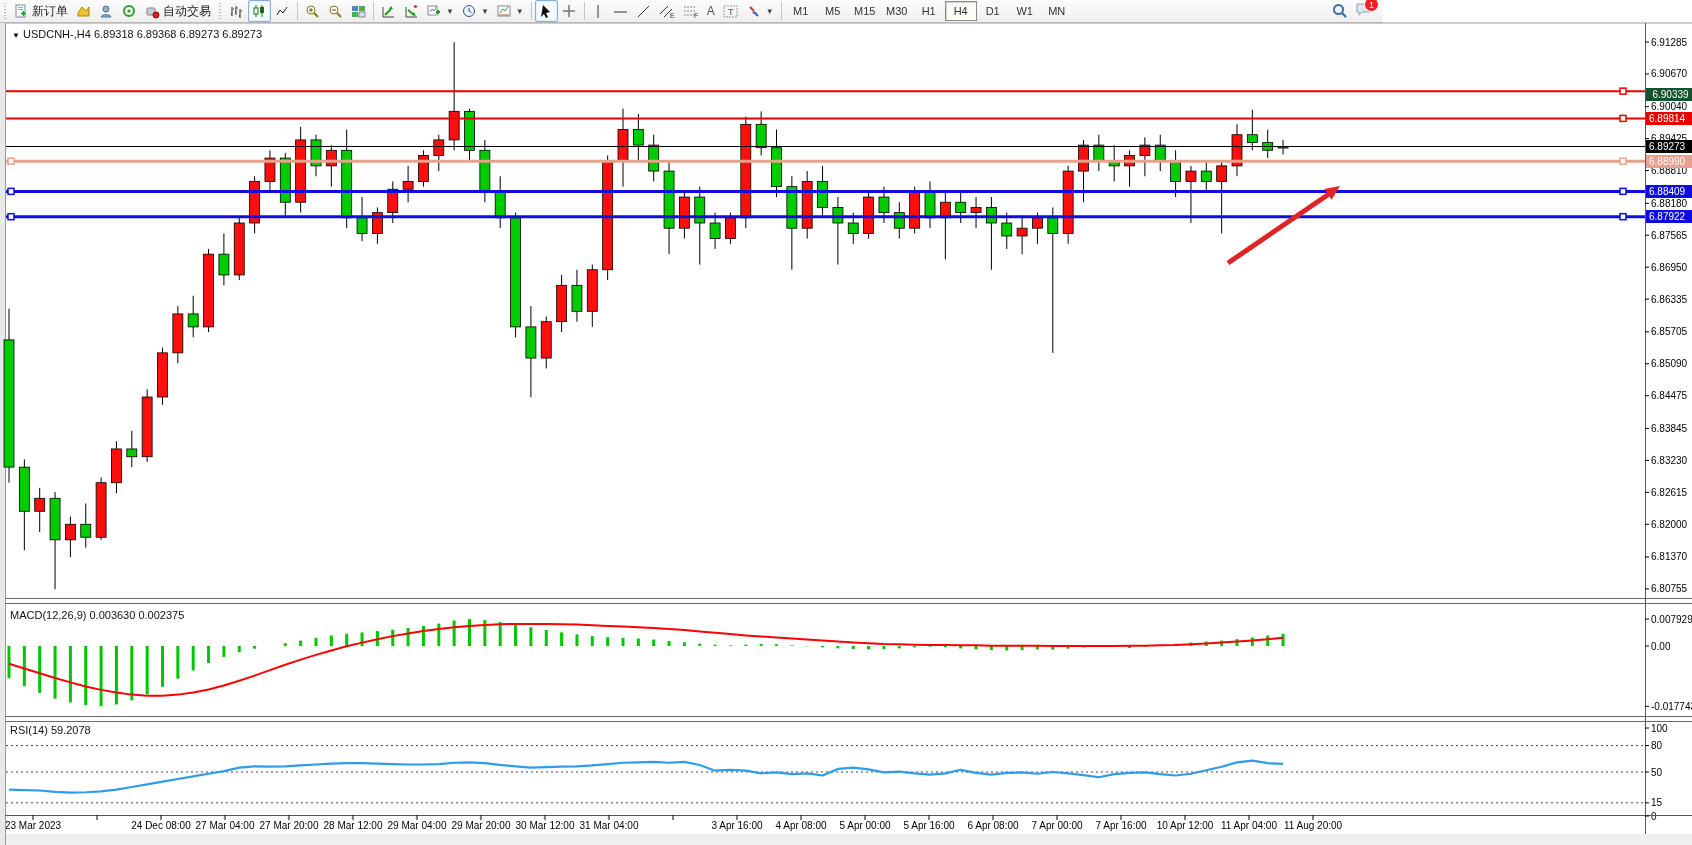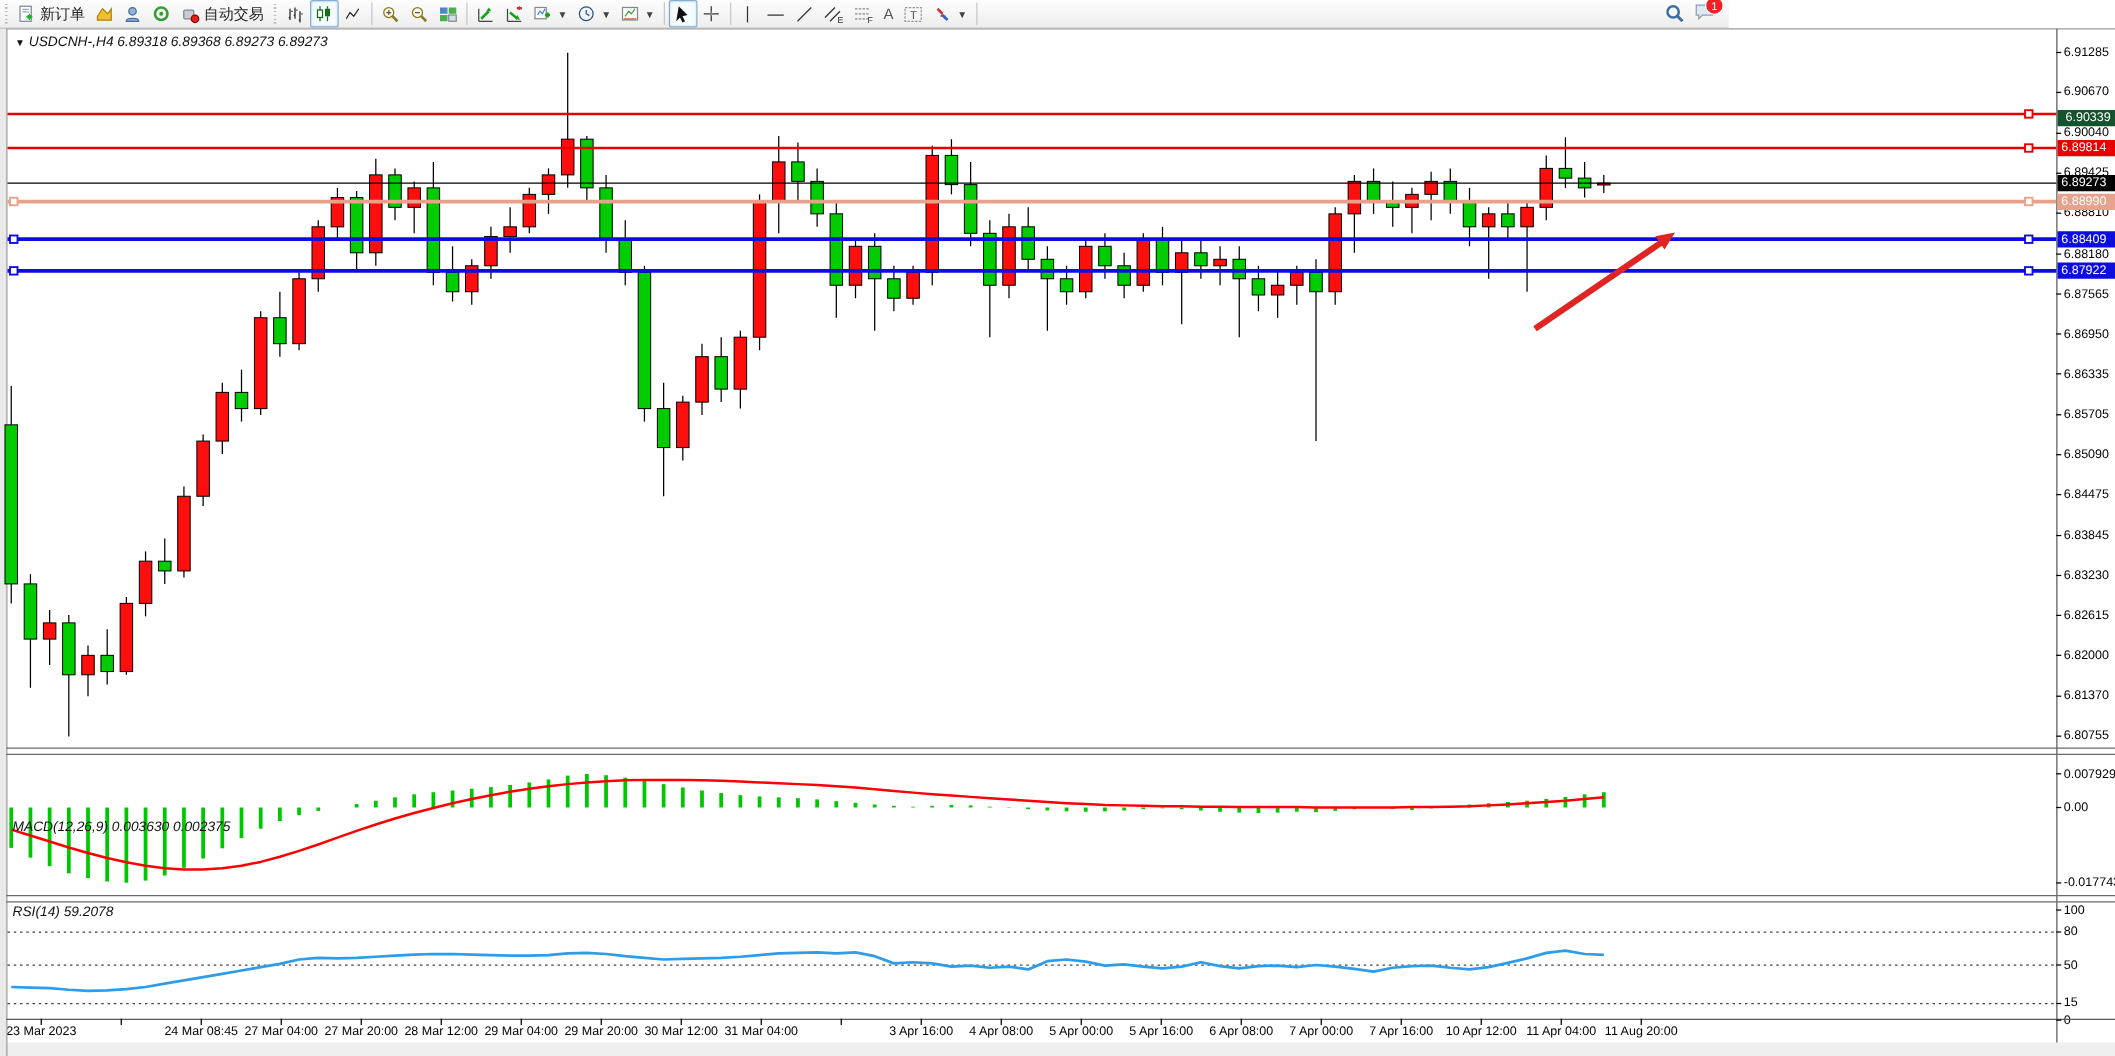--- a/index.html
+++ b/index.html
@@ -16,23 +16,23 @@
   .tb-btn.active{background:#f6fbff;border:1px solid #86aed1;box-shadow:inset 0 0 2px #b8d4ea;}
   .tf-btn{height:18px;min-width:24px;display:flex;align-items:center;justify-content:center;
     padding:0 3px;font-size:11px;color:#333;border:1px solid transparent;}
   .tf-btn.active{background:#fdfdf6;border:1px solid #8a8a8a;box-shadow:inset 1px 1px 1px #cfcfcf;}
   .dd{font-size:8px;color:#444;margin-left:1px;}
   .tb-right{margin-left:auto;display:flex;align-items:center;gap:8px;padding-right:10px;}
   .badge{position:absolute;right:-6px;top:-5px;background:#e22;color:#fff;border-radius:50%;
     width:13px;height:13px;font-size:9px;display:flex;align-items:center;justify-content:center;border:1px solid #fff;}
   .glyph{font-size:13px;line-height:1;}
   
-  .abs{position:absolute;font-style:italic;}
+  .abs{position:absolute;}
   #symbol-title{left:12px;top:28px;font-size:11px;color:#111;z-index:10;}
-  #macd-label{left:10px;top:609px;font-size:11px;color:#111;z-index:10;margin-top:47px;}
+  #macd-label{left:10px;top:609px;font-size:11px;color:#111;z-index:10;}
   #rsi-label{left:10px;top:724px;font-size:11px;color:#111;z-index:10;}
   .axis-label{position:absolute;left:1651px;width:44px;font-size:10px;color:#000;line-height:11px;}
   .price-tag{position:absolute;left:1646px;width:46px;height:13px;font-size:10px;line-height:13px;
     color:#fff;padding-left:3px;box-sizing:border-box;z-index:12;}
   .time-label{position:absolute;top:820px;width:80px;margin-left:-40px;text-align:center;font-size:10px;color:#000;}
   #plot-svg{position:absolute;left:0;top:0;z-index:5;}
   #bottom-strip{position:absolute;left:5px;top:834px;width:1687px;height:11px;background:#efefef;z-index:1;}
   #left-strip{position:absolute;left:0;top:23px;width:5px;height:822px;background:#e9e9e9;z-index:1;}
 </style>
 </head>
@@ -207,20 +207,31 @@
   <div class="tb-btn">
     <svg width="15" height="15">
         <path d="M3 3l4 4" stroke="#c33" stroke-width="2"></path>
         <path d="M8 8l-1-3 3 1z" fill="#c33" transform="rotate(180 7.5 7.5)"></path>
         <path d="M11 12l-4-4" stroke="#36c" stroke-width="2"></path>
         <path d="M11 12l-3-1 1-3z" fill="#36c"></path>
       </svg>
     <span class="dd">▼</span>
   </div>
   <span class="tb-sep"></span>
+  <div id="tf-group" style="display:flex;align-items:center;">
+      <div class="tf-btn">M1</div>
+      <div class="tf-btn">M5</div>
+      <div class="tf-btn">M15</div>
+      <div class="tf-btn">M30</div>
+      <div class="tf-btn">H1</div>
+      <div class="tf-btn active">H4</div>
+      <div class="tf-btn">D1</div>
+      <div class="tf-btn">W1</div>
+      <div class="tf-btn">MN</div>
+    </div>
   <div class="tb-right">
     <svg width="16" height="16">
         <circle cx="6.5" cy="6.5" r="4.5" fill="none" stroke="#3a6ea5" stroke-width="2"></circle>
         <path d="M10 10l4 4" stroke="#3a6ea5" stroke-width="2.4"></path>
       </svg>
     <span style="position:relative;display:inline-block;">
       <svg width="17" height="15">
           <path d="M1 2h13v8H6l-3 3v-3H1z" fill="#dfe7f0" stroke="#8aa0b8"></path>
         </svg>
       <span class="badge">1</span>
@@ -597,21 +608,21 @@
     <div class="axis-label" style="top: 613.541px;">0.007929</div>
     <div class="axis-label" style="top: 640.5px;">0.00</div>
     <div class="axis-label" style="top: 700.826px;">-0.017743</div>
     <div class="axis-label" style="top: 722.5px;">100</div>
     <div class="axis-label" style="top: 740.1px;">80</div>
     <div class="axis-label" style="top: 766.5px;">50</div>
     <div class="axis-label" style="top: 797.3px;">15</div>
     <div class="axis-label" style="top: 810.5px;">0</div>
     <div class="time-label" style="left: 33px;">23 Mar 2023</div>
     <div class="time-label" style="left: 97px; margin-top: 32px;">23 Mar 16:00</div>
-    <div class="time-label" style="left: 161px;">24 Mar 08:45</div>
+    <div class="time-label" style="left: 161px;">24 Dec 08:00</div>
     <div class="time-label" style="left: 225px;">27 Mar 04:00</div>
     <div class="time-label" style="left: 289px;">27 Mar 20:00</div>
     <div class="time-label" style="left: 353px;">28 Mar 12:00</div>
     <div class="time-label" style="left: 417px;">29 Mar 04:00</div>
     <div class="time-label" style="left: 481px;">29 Mar 20:00</div>
     <div class="time-label" style="left: 545px;">30 Mar 12:00</div>
     <div class="time-label" style="left: 609px;">31 Mar 04:00</div>
     <div class="time-label" style="left: 673px; margin-top: 20px;">3 Apr 00:00</div>
     <div class="time-label" style="left: 737px;">3 Apr 16:00</div>
     <div class="time-label" style="left: 801px;">4 Apr 08:00</div>

